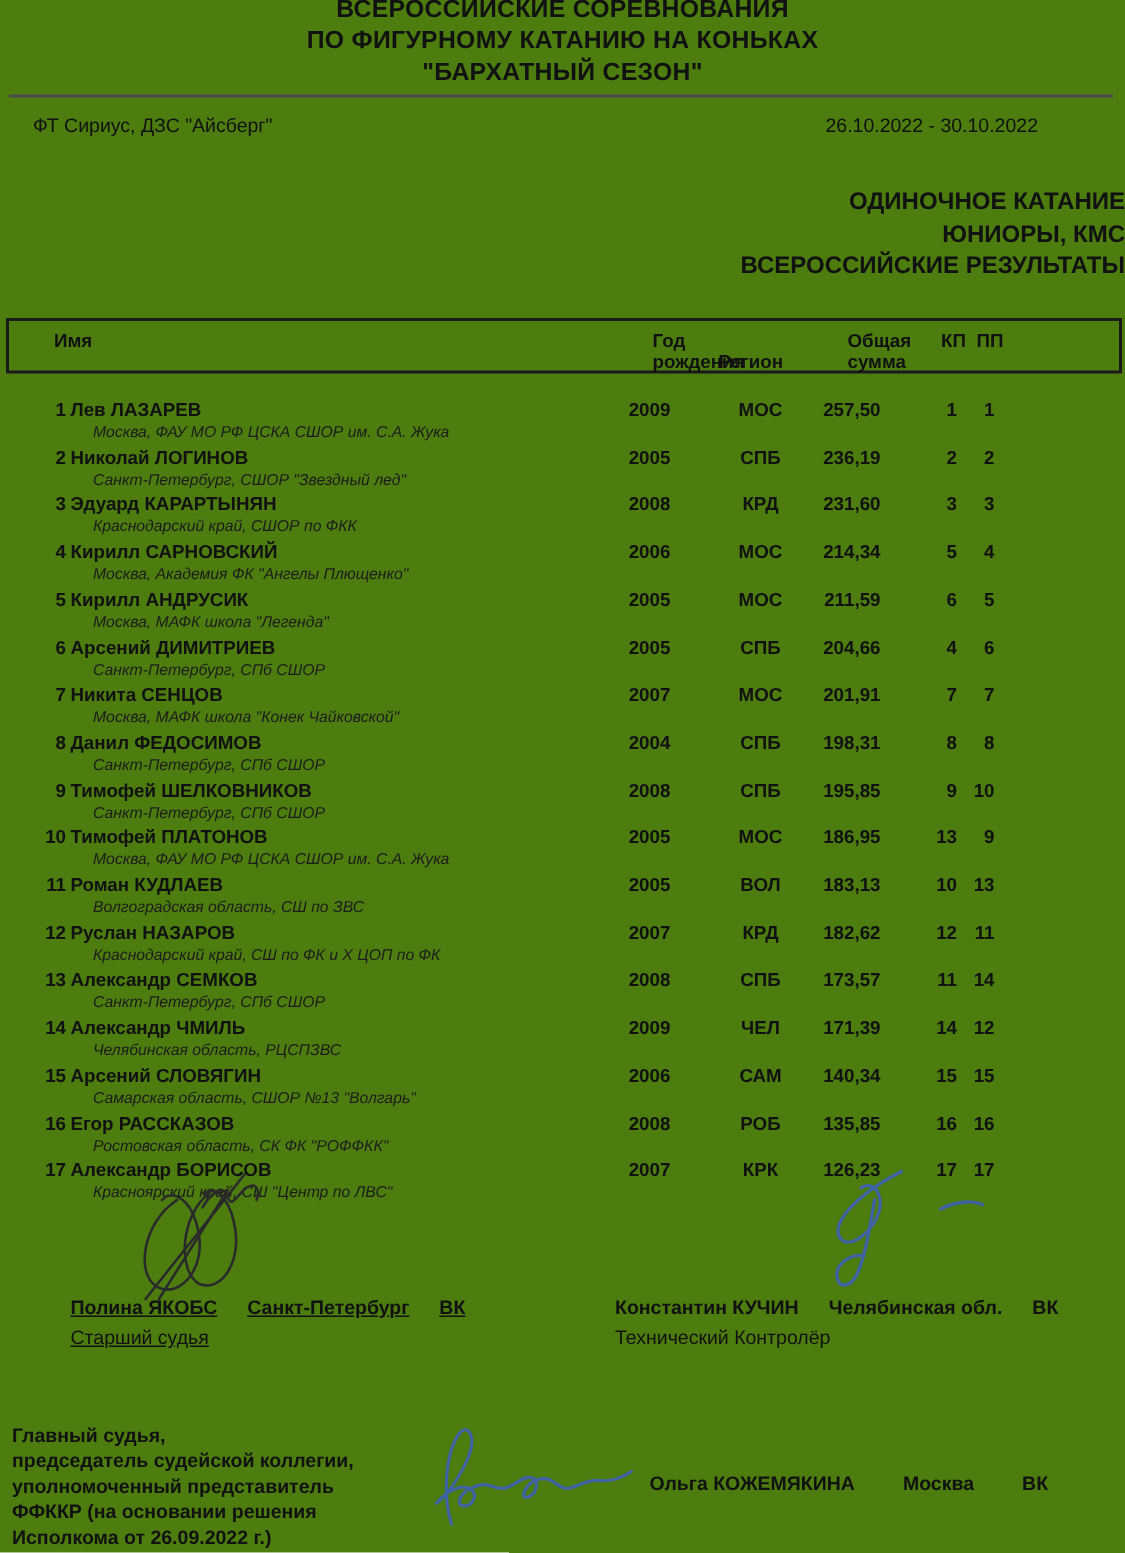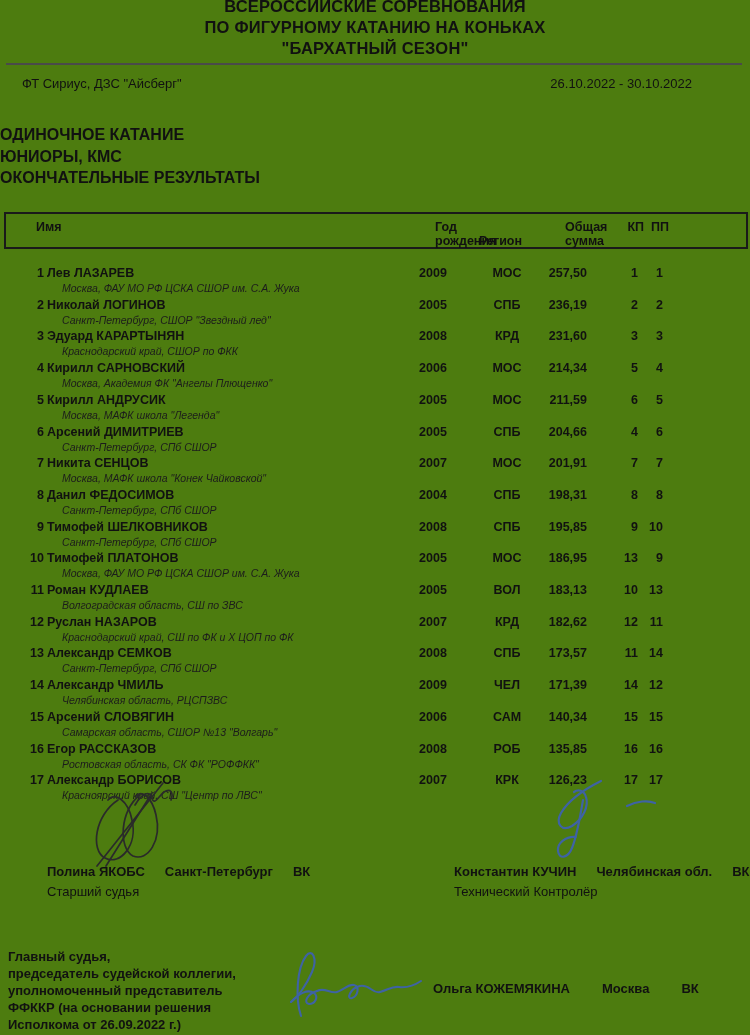--- a/index.html
+++ b/index.html
@@ -8,21 +8,21 @@
     font-family:"Liberation Sans", sans-serif; color:#111111; overflow:hidden;
   }
   .abs { position:absolute; }
 
   .title-block { top:-4px; left:0; width:750px; text-align:center;
     font-size:16.5px; font-weight:bold; line-height:21px; letter-spacing:0.2px; }
   .head-rule { top:63px; left:6px; width:736px; height:2px; background:#4a4a4a; }
   .venue { top:76px; left:22px; font-size:13px; }
   .dates { top:76px; right:58px; font-size:13px; }
 
-  .section-block { top:124px; left:0; width:750px; text-align:left;
+  .section-block { top:124px; left:0; width:750px; text-align:right;
     font-size:16px; font-weight:bold; line-height:21.5px; }
 
   .thead { top:212px; left:4px; width:740px; height:33px;
     border:2px solid #1a1a1a; font-size:12.5px; font-weight:bold; }
   .thead span { position:absolute; line-height:14px; }
   .th-name   { left:30px;  top:6px; }
   .th-year   { left:399px; top:6px; width:60px; text-align:center; }
   .th-region { left:473px; top:20px; width:60px; }
   .th-total  { left:492px; top:6px; width:67px; text-align:right; }
   .th-kp     { left:606px; top:6px; width:32px; text-align:right; }
@@ -36,22 +36,22 @@
   .row .club   { left:62px;  top:16px; font-style:italic; font-size:10.5px; color:#1c1c1c; }
   .row .year   { left:403px; width:60px; text-align:center; font-weight:bold; }
   .row .region { left:477px; width:60px; text-align:center; font-weight:bold; }
   .row .total  { left:500px; width:87px; text-align:right; font-weight:bold; }
   .row .kp     { left:606px; width:32px; text-align:right; font-weight:bold; }
   .row .pp     { left:631px; width:32px; text-align:right; font-weight:bold; }
 
   .official { position:absolute; font-size:13px; }
   .official .line1 { display:flex; gap:20px; font-weight:bold; white-space:nowrap; }
   .official .line2 { margin-top:5px; white-space:nowrap; }
-  .official-left  { top:864px; left:47px; }
-  .official-right { top:864px; left:410px;margin-left:44px; }
+  .official-left  { top:864px; left:47px;text-decoration:underline; }
+  .official-right { top:864px; left:410px; }
 
   .footer-role { top:948px; left:8px; font-size:13px; font-weight:bold; line-height:17px; white-space:nowrap; }
   .footer-name { top:981px; left:433px; font-size:13px; font-weight:bold; display:flex; gap:32px; white-space:nowrap; }
 
   .sig-layer { top:0; left:0; width:750px; height:1035px; pointer-events:none; }
 </style>
 </head>
 <body>
 
 <div class="page">
@@ -62,21 +62,21 @@
     <div>"БАРХАТНЫЙ СЕЗОН"</div>
   </div>
 
   <div class="abs head-rule"></div>
   <div class="abs venue">ФТ Сириус, ДЗС "Айсберг"</div>
   <div class="abs dates">26.10.2022 - 30.10.2022</div>
 
   <div class="abs section-block">
     <div>ОДИНОЧНОЕ КАТАНИЕ</div>
     <div>ЮНИОРЫ, КМС</div>
-    <div>ОКОНЧАТЕЛЬНЫЕ РЕЗУЛЬТАТЫ</div>
+    <div>ВСЕРОССИЙСКИЕ РЕЗУЛЬТАТЫ</div>
   </div>
 
   <div class="abs thead">
     <span class="th-name">Имя</span>
     <span class="th-year"><span>Год</span><br><span>рождения</span></span>
     <span class="th-region">Регион</span>
     <span class="th-total"><span>Общая</span><br><span>сумма</span></span>
     <span class="th-kp">КП</span>
     <span class="th-pp">ПП</span>
   </div>

